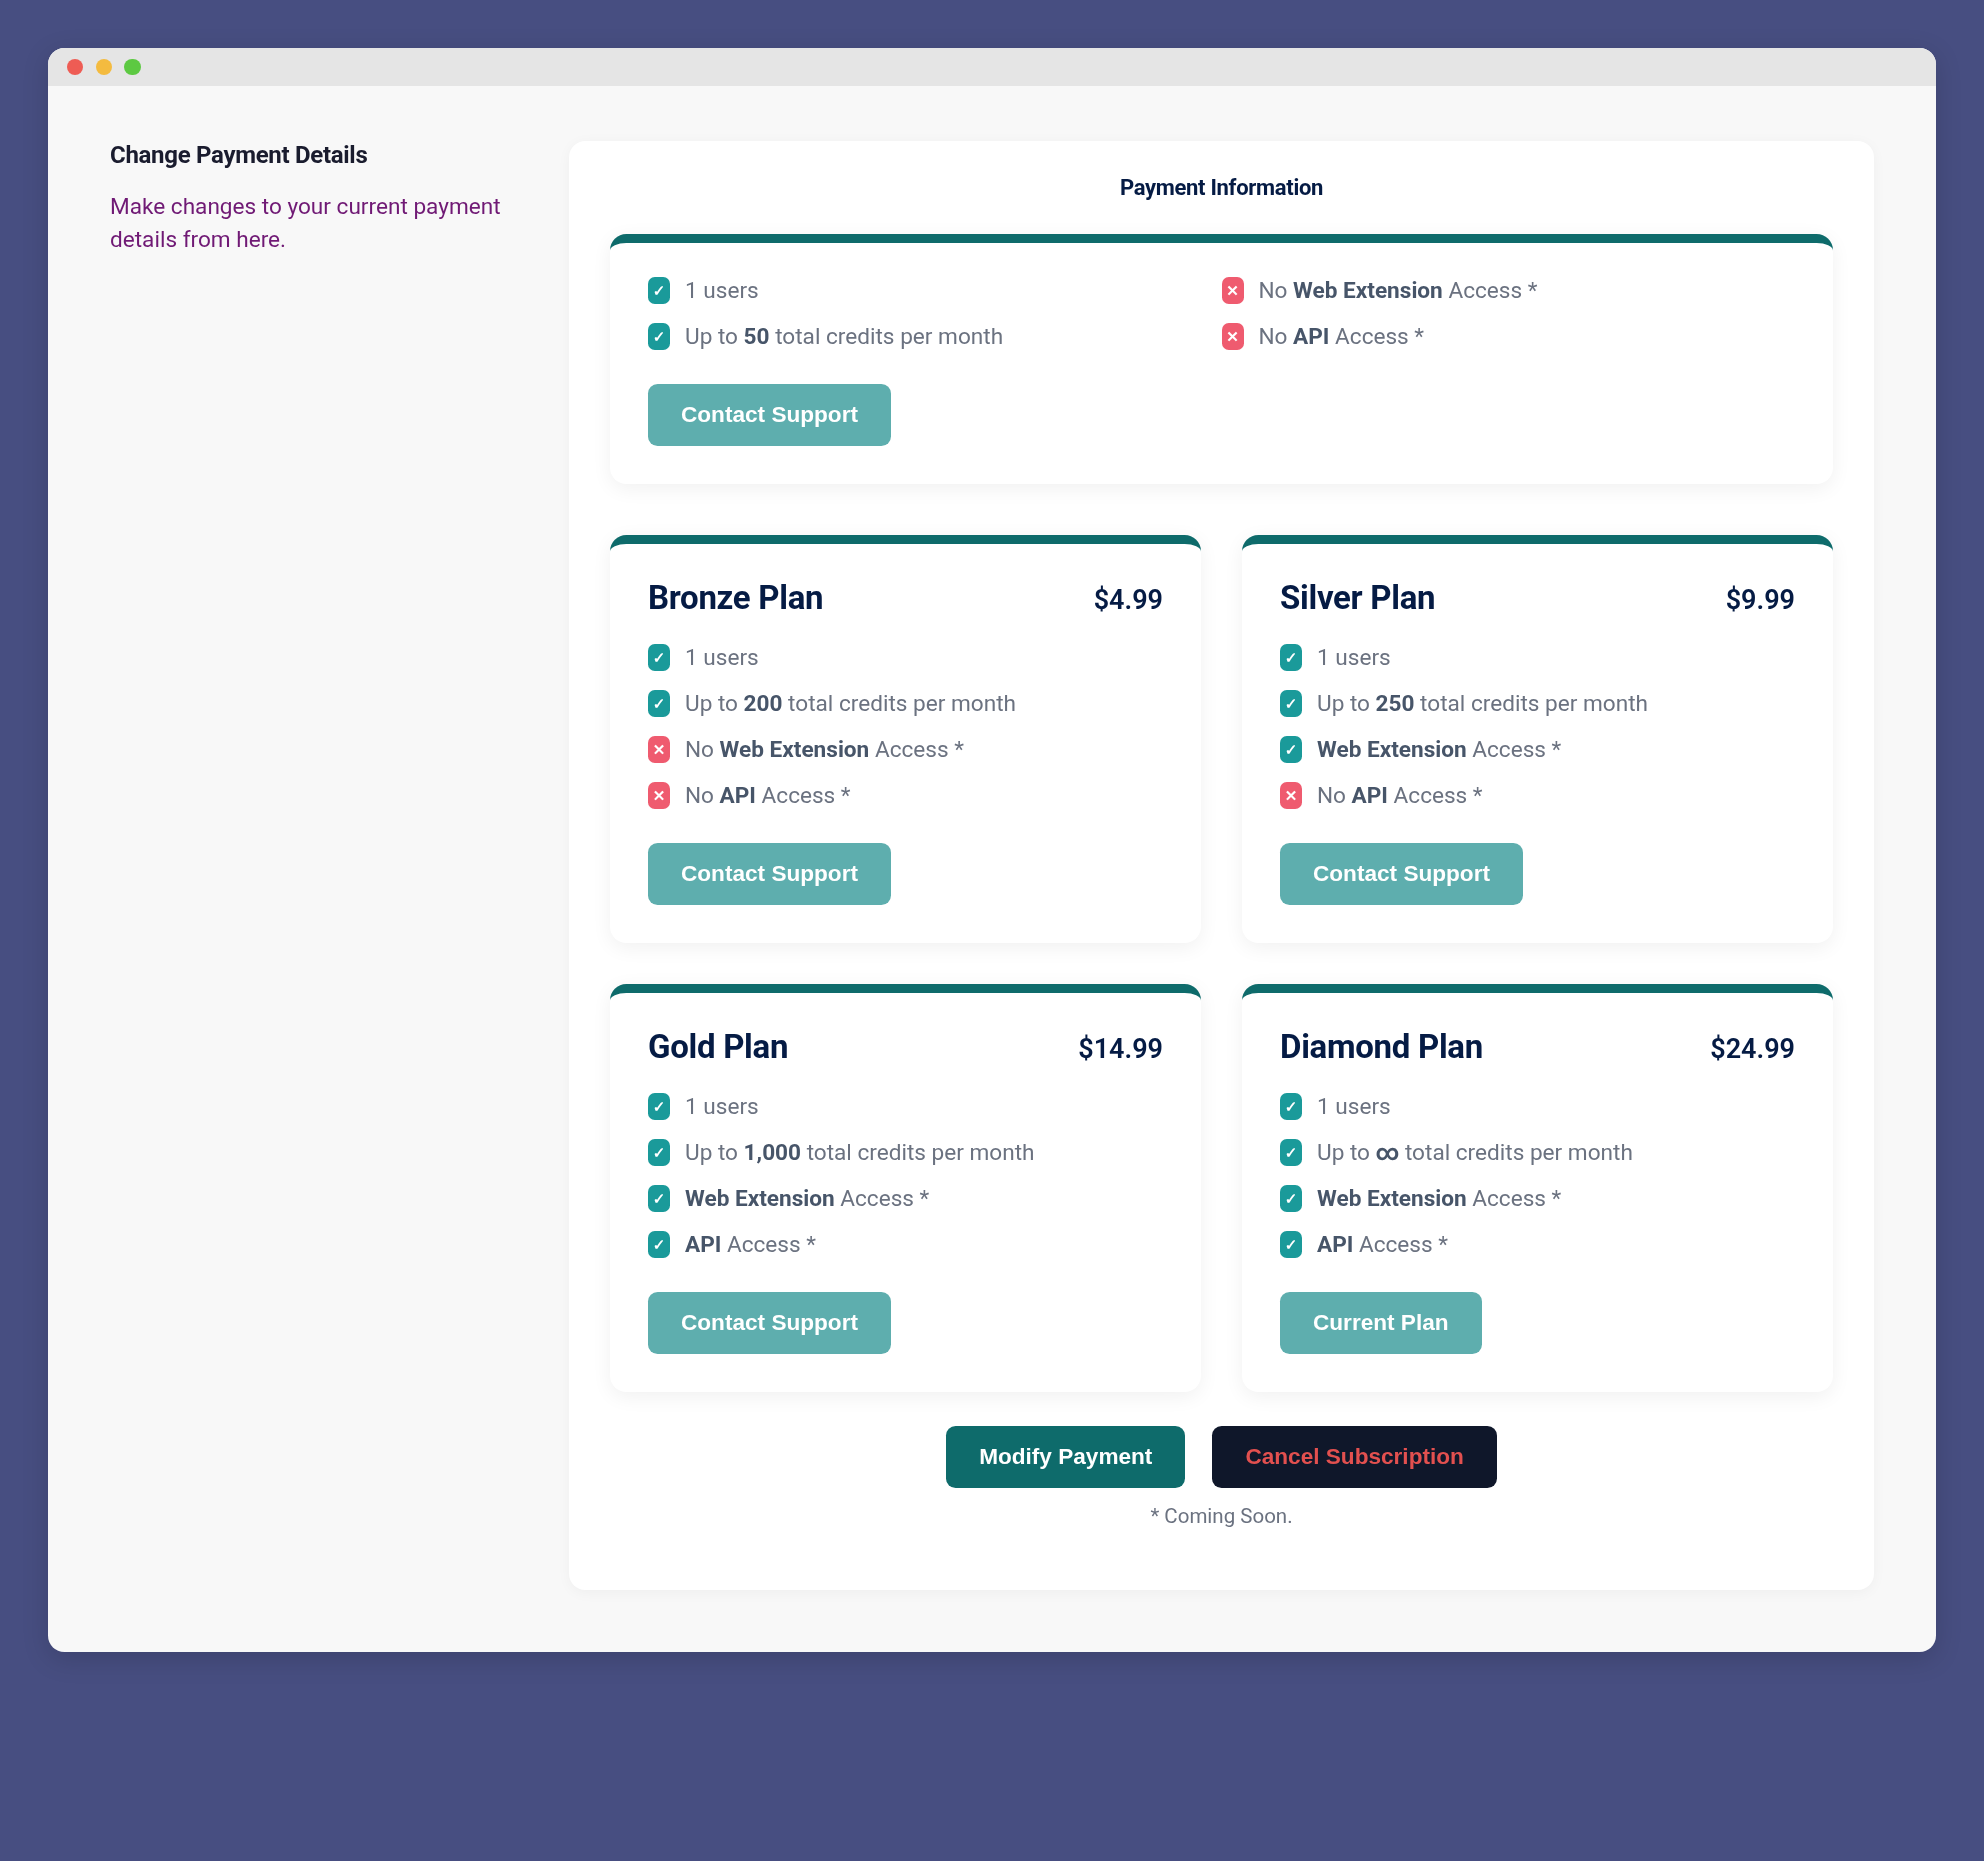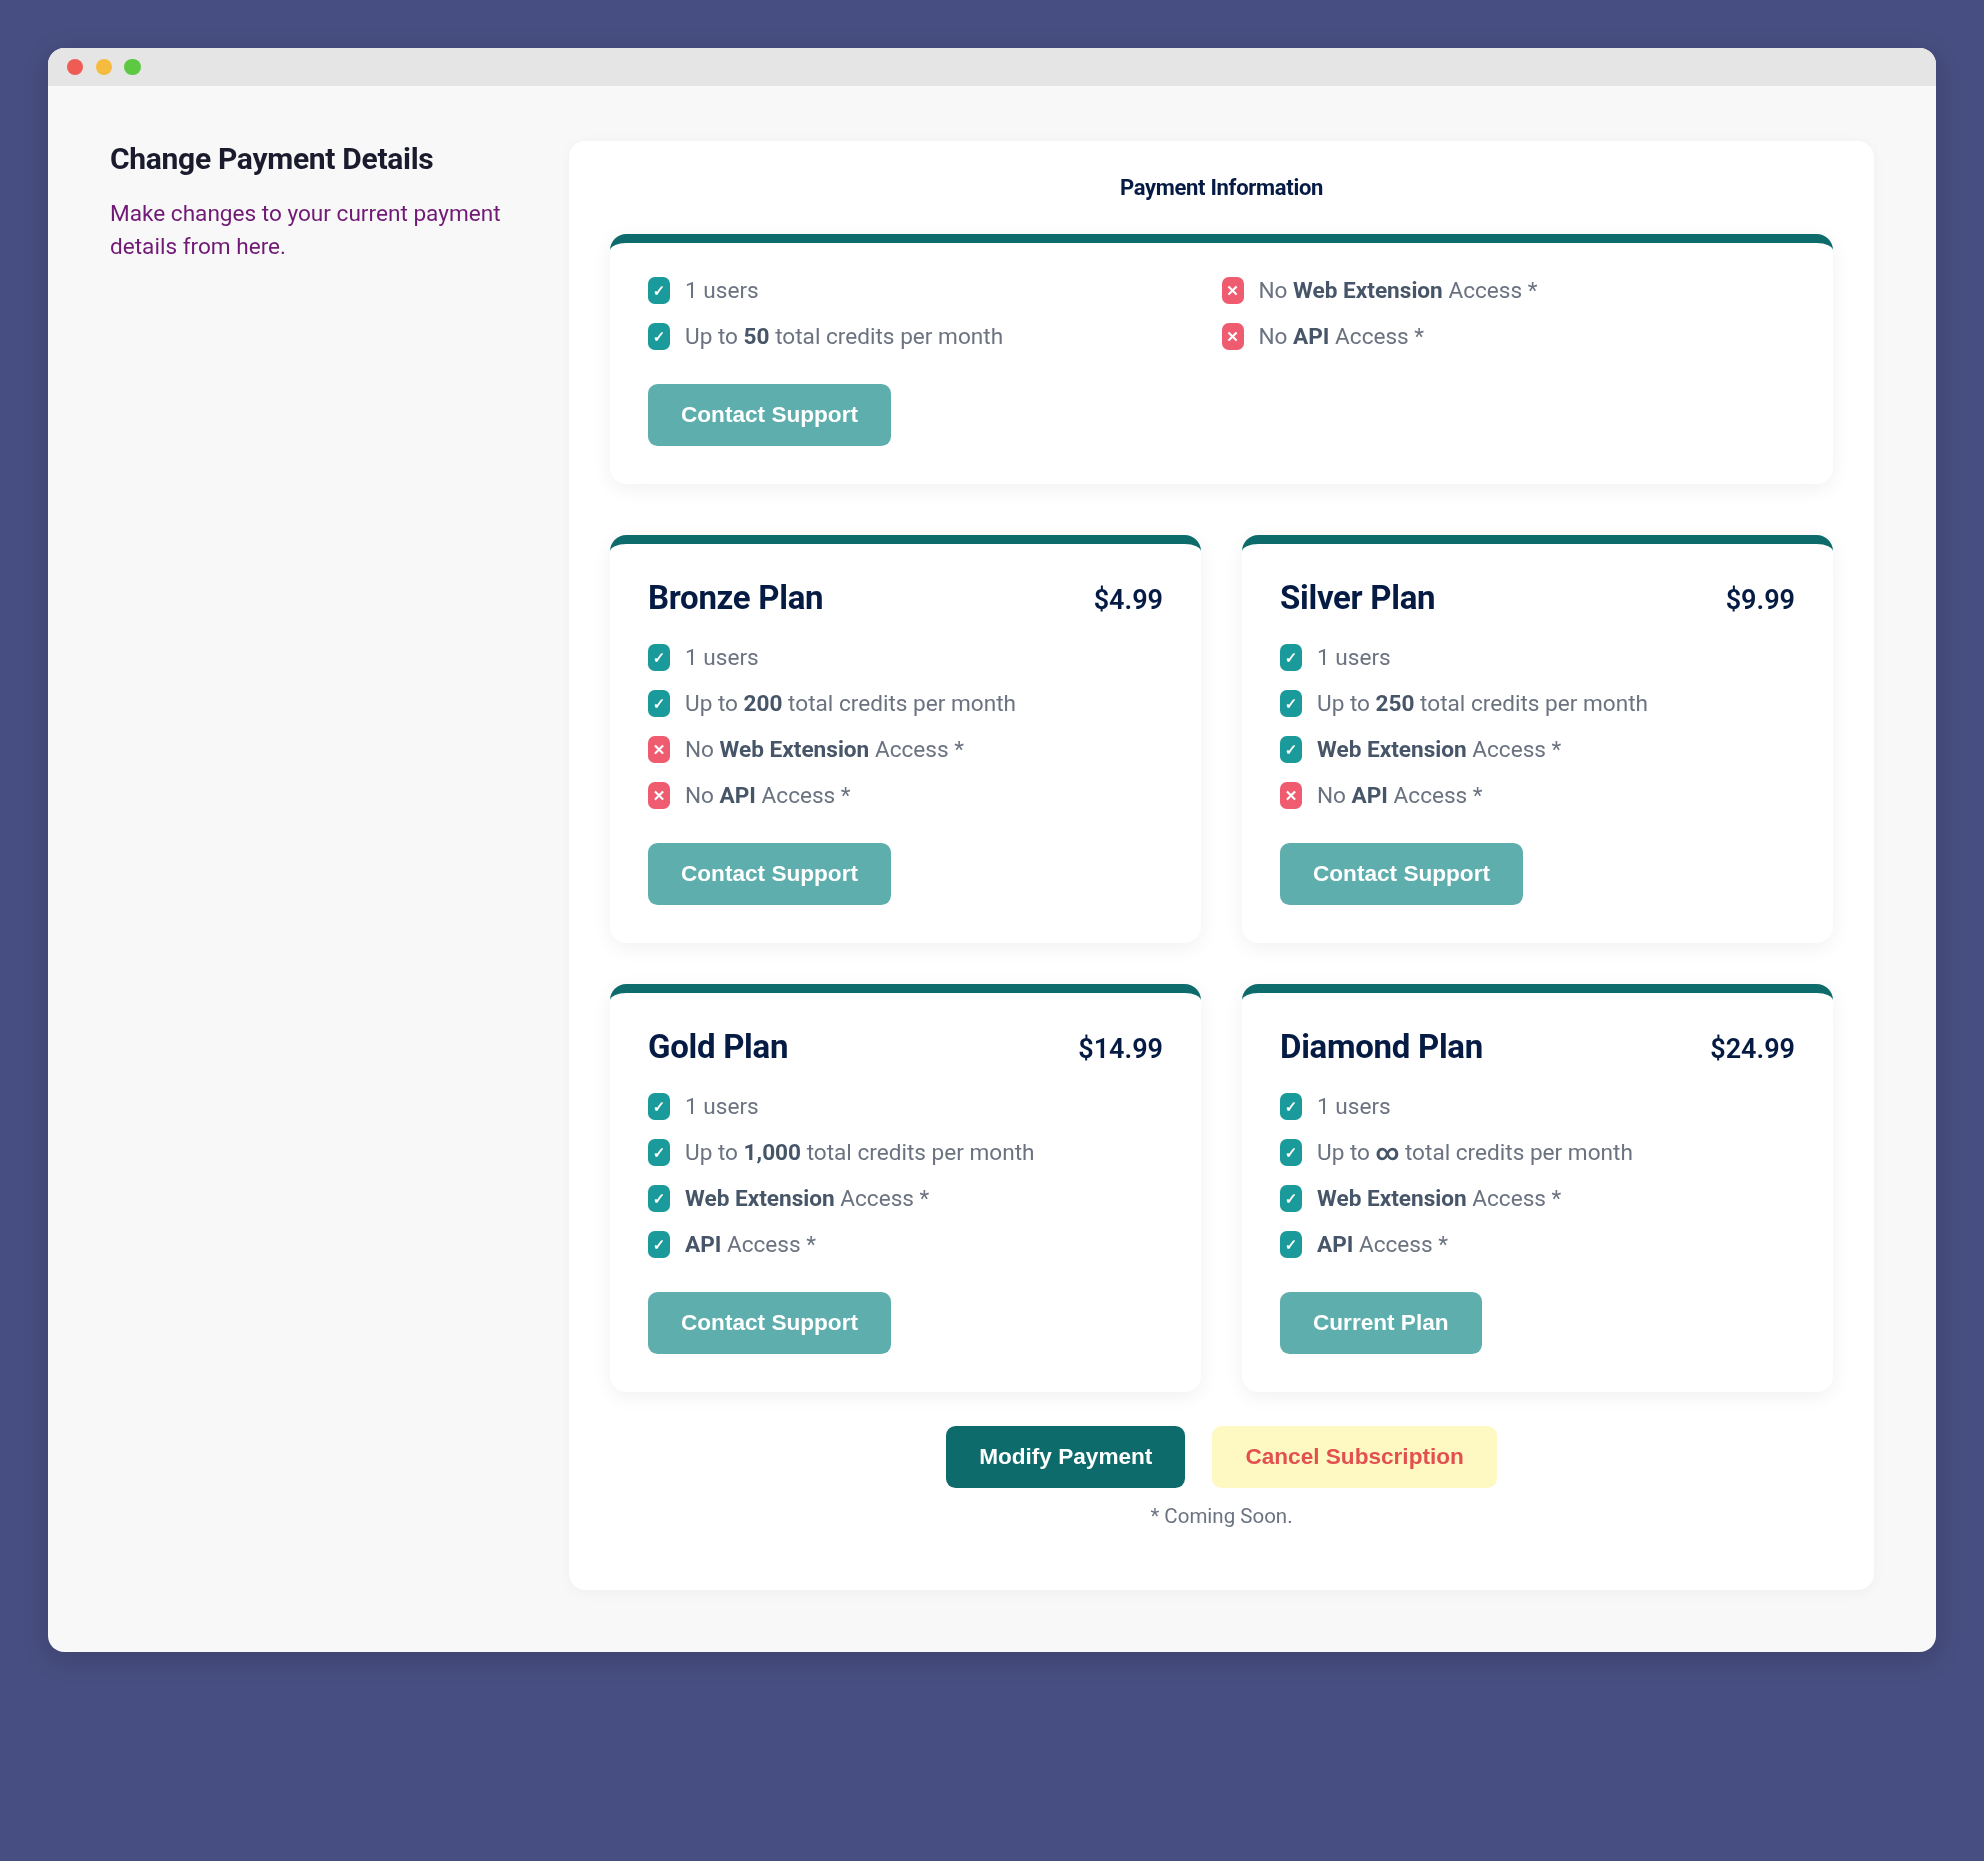--- a/index.html
+++ b/index.html
@@ -31,21 +31,21 @@
   .content-wrap {
     display: flex;
     padding: 55px 62px 62px 62px;
     gap: 41px;
     align-items: flex-start;
   }
 
   .sidebar { flex: 0 0 418px; }
   .sidebar h2 {
     color: #1a1c2e;
-    font-size: 30px;
+    font-size: 24px;
     font-weight: 700;
     margin-bottom: 20.5px;
     letter-spacing: -0.3px;
   }
   .sidebar p {
     color: #701a75;
     font-size: 22.6px;
     line-height: 1.5;
   }
 
@@ -162,21 +162,21 @@
     background: #0e6b6b;
     color: #fff;
     border: none;
     border-radius: 9.6px;
     padding: 18px 33px;
     font-size: 22.6px;
     font-weight: 700;
     cursor: pointer;
   }
   .btn-danger-soft {
-    background: #fef9c3;
+    background: #0f172a;
     color: #e2504f;
     border: none;
     border-radius: 9.6px;
     padding: 18px 33px;
     font-size: 22.6px;
     font-weight: 700;
     cursor: pointer;
   }
 
   .footnote {

